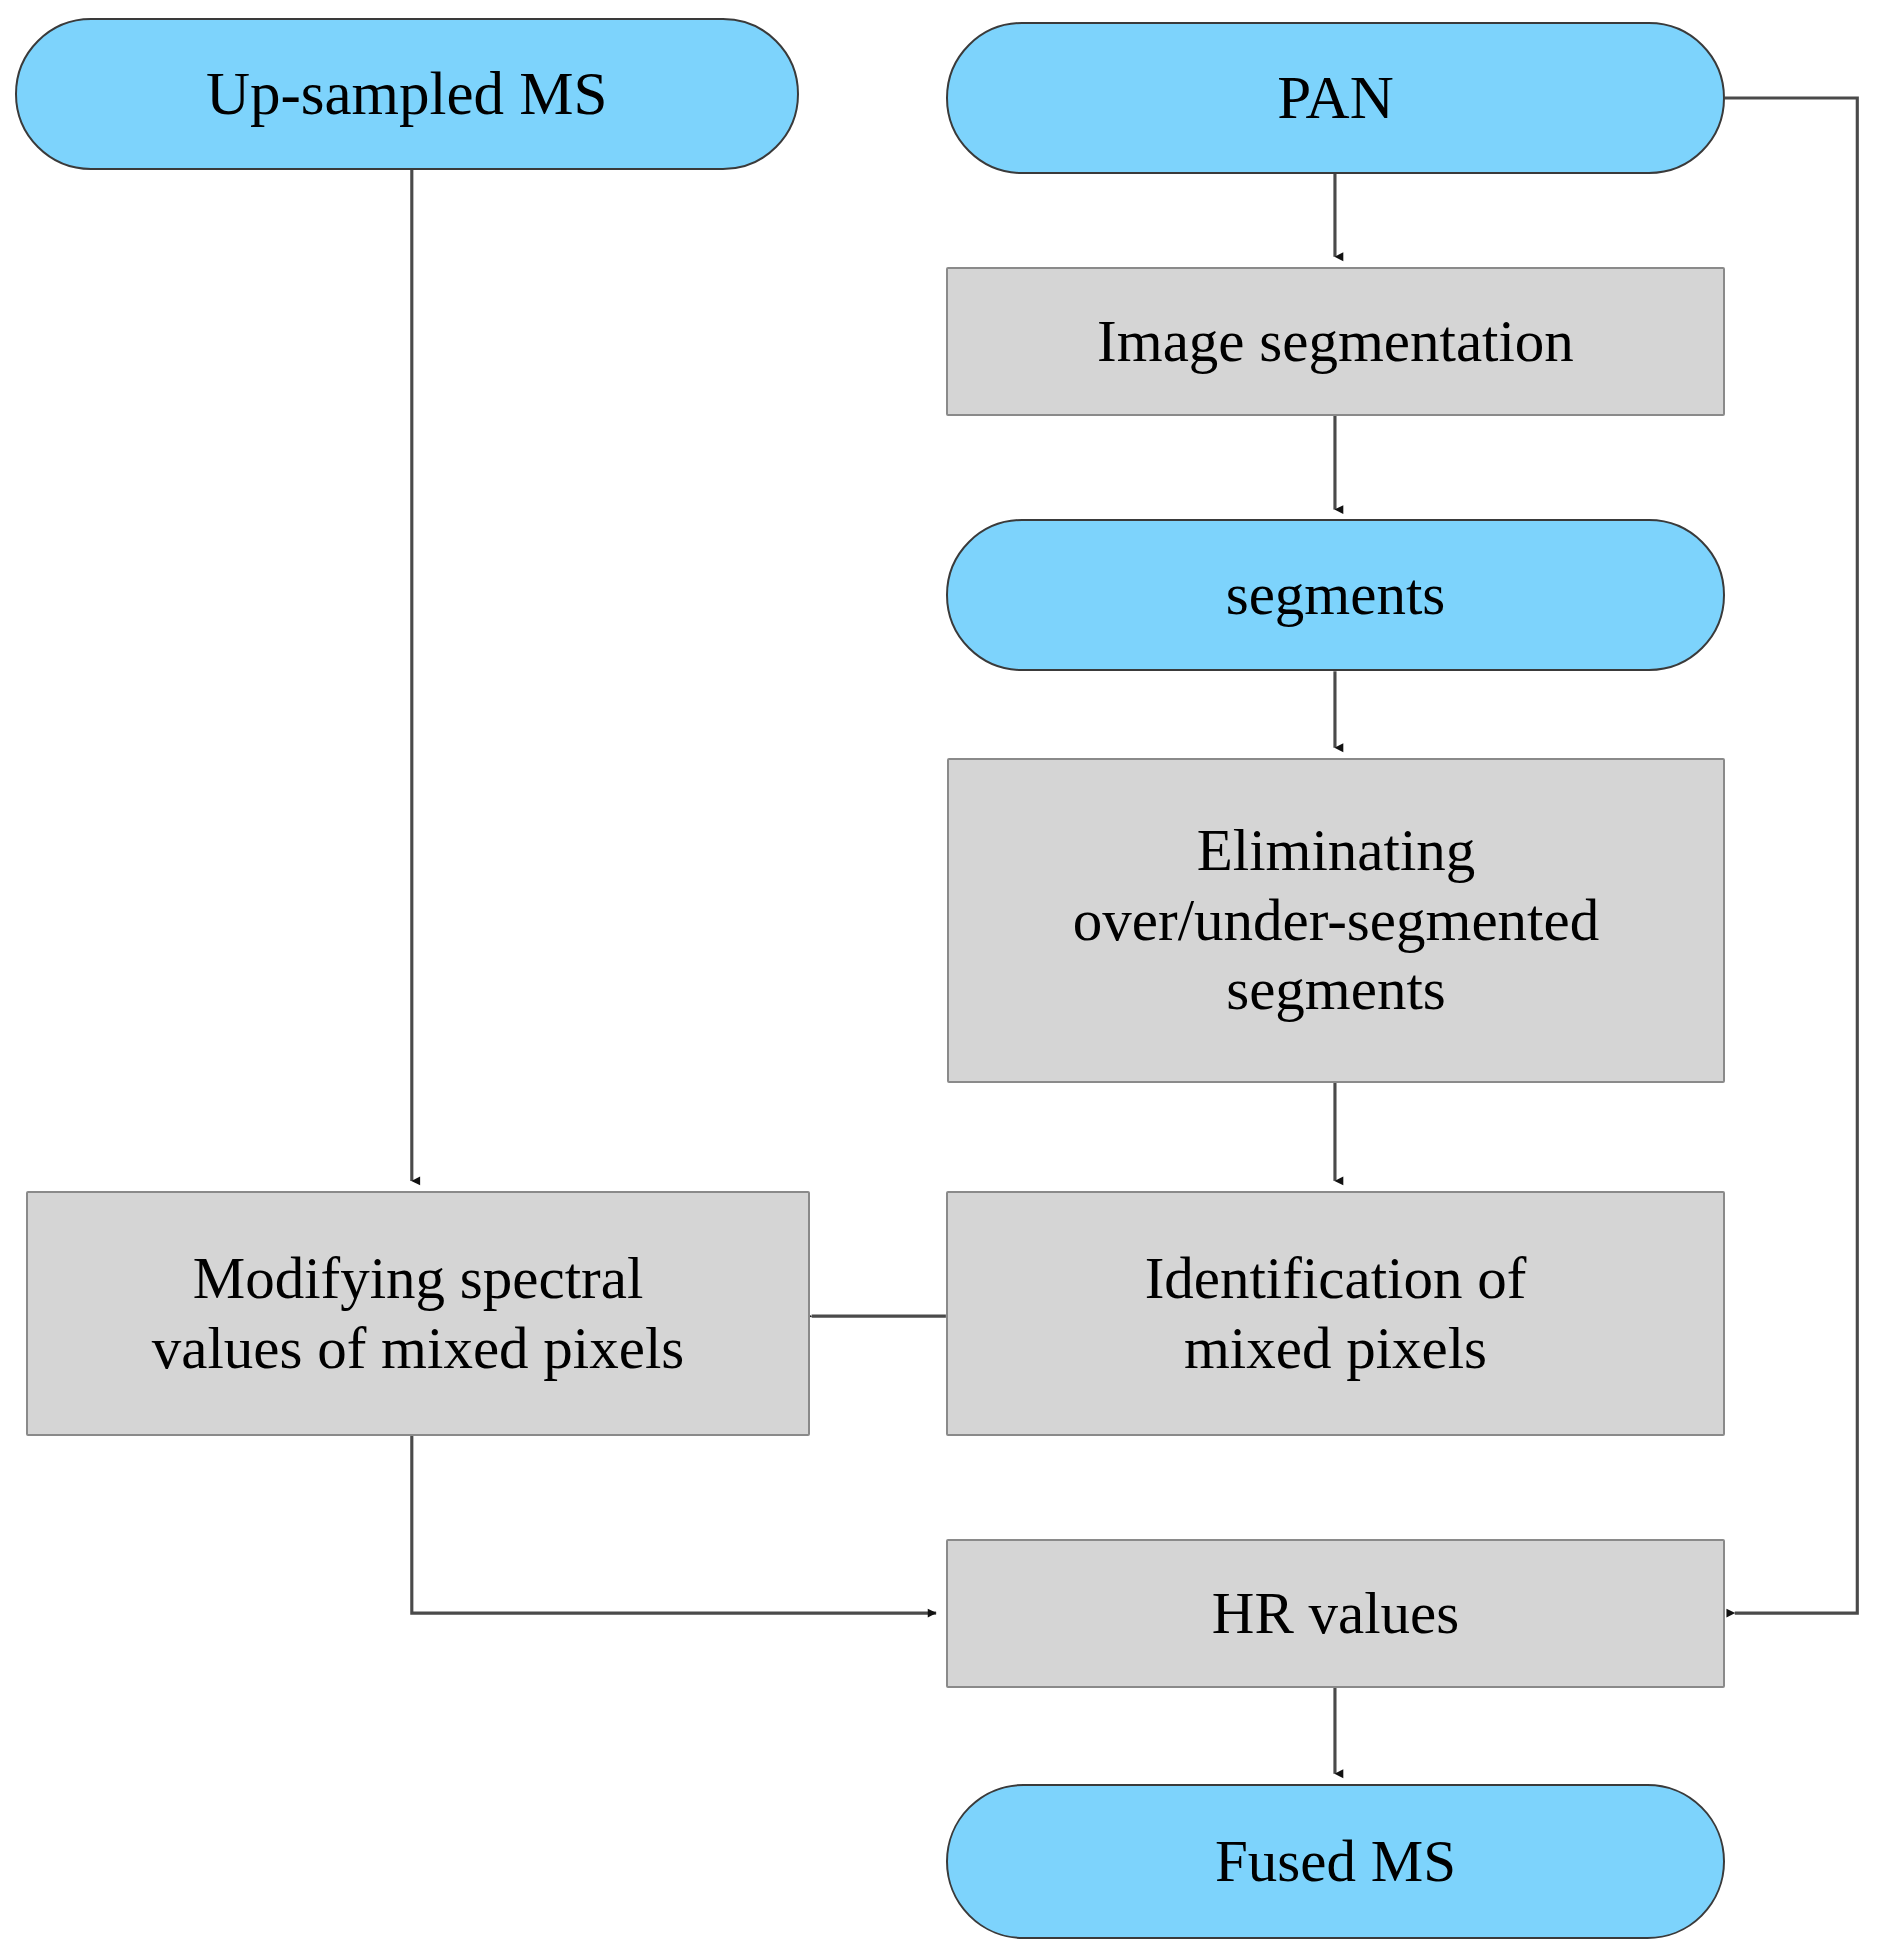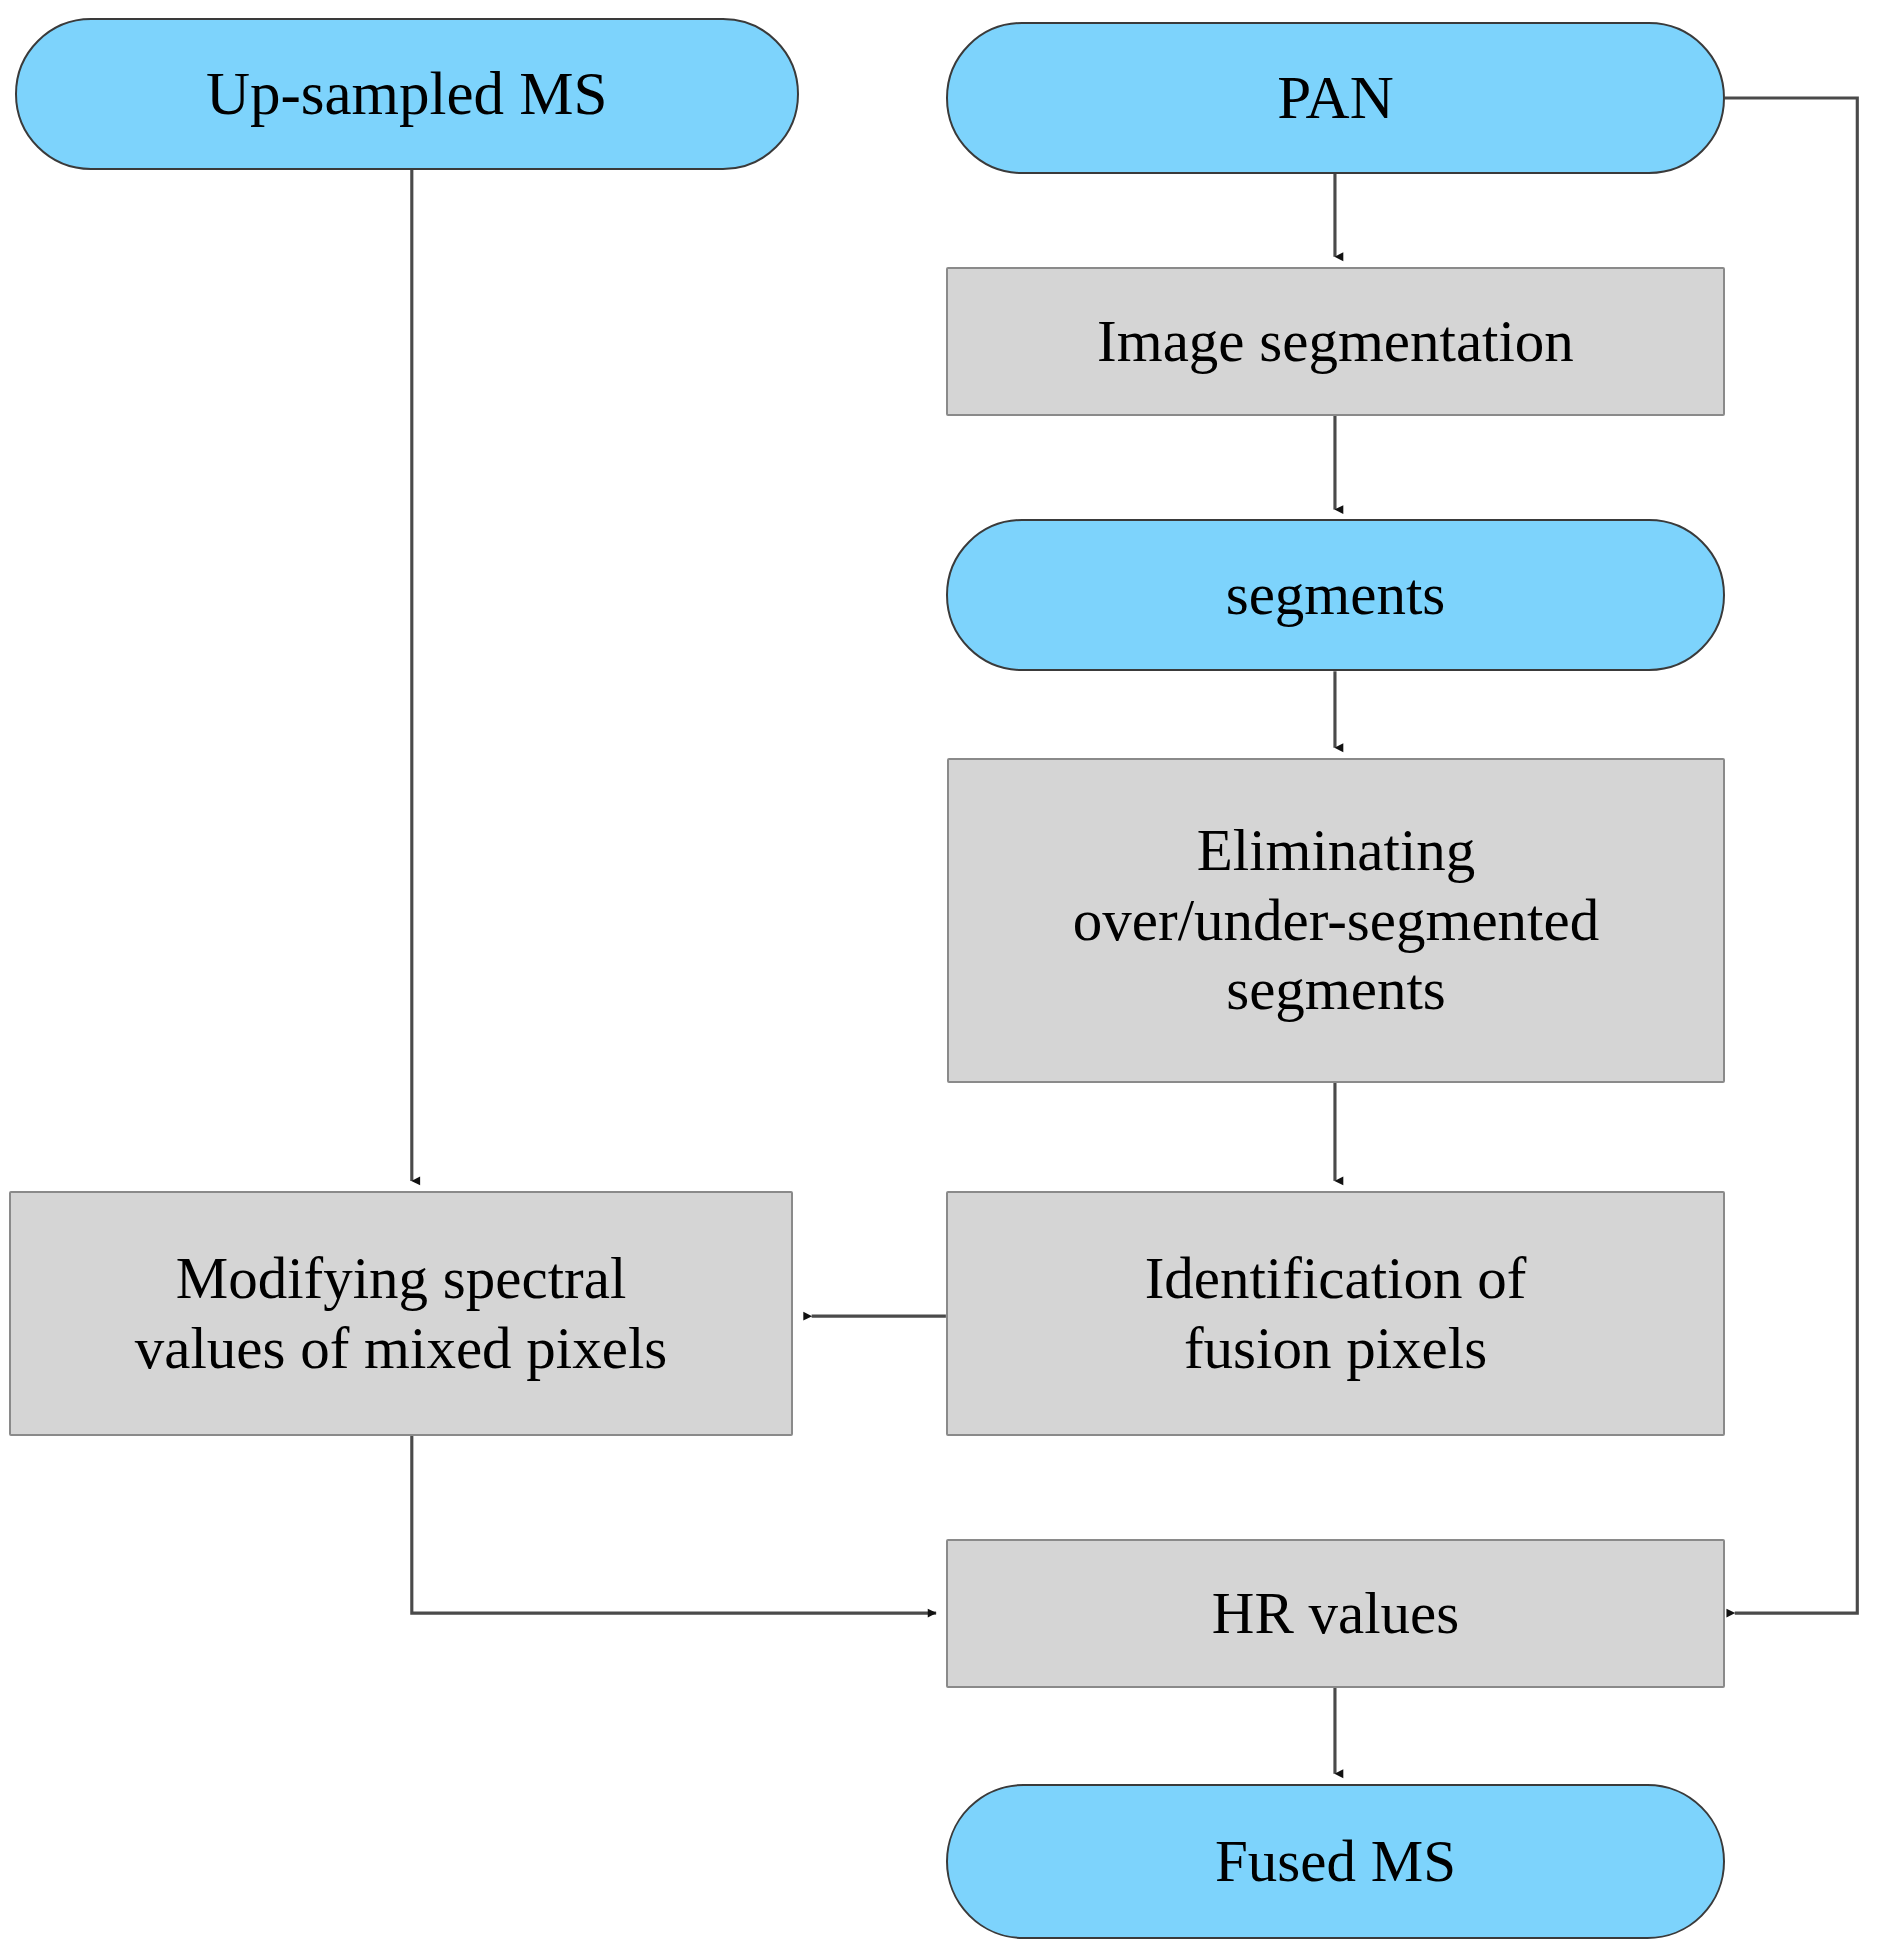--- a/index.html
+++ b/index.html
@@ -103,28 +103,28 @@
   <div class="node terminal" style="left:946px; top:519px; width:779px; height:152px; font-size:59px;">
     <span class="lbl">segments</span>
   </div>
 
   <div class="node process" style="left:947px; top:758px; width:778px; height:325px; font-size:59px;">
     <span class="lbl">Eliminating
 over/under-segmented
 segments</span>
   </div>
 
-  <div class="node process" style="left:9px; top:1191px; width:784px; height:245px; font-size:59px;">
+  <div class="node process" style="left:26px; top:1191px; width:784px; height:245px; font-size:59px;">
     <span class="lbl">Modifying spectral
 values of mixed pixels</span>
   </div>
 
   <div class="node process" style="left:946px; top:1191px; width:779px; height:245px; font-size:59px;">
     <span class="lbl">Identification of
-fusion pixels</span>
+mixed pixels</span>
   </div>
 
   <div class="node process" style="left:946px; top:1539px; width:779px; height:149px; font-size:59px;">
     <span class="lbl">HR values</span>
   </div>
 
   <div class="node terminal" style="left:946px; top:1784px; width:779px; height:155px; font-size:59px;">
     <span class="lbl">Fused MS</span>
   </div>
 

